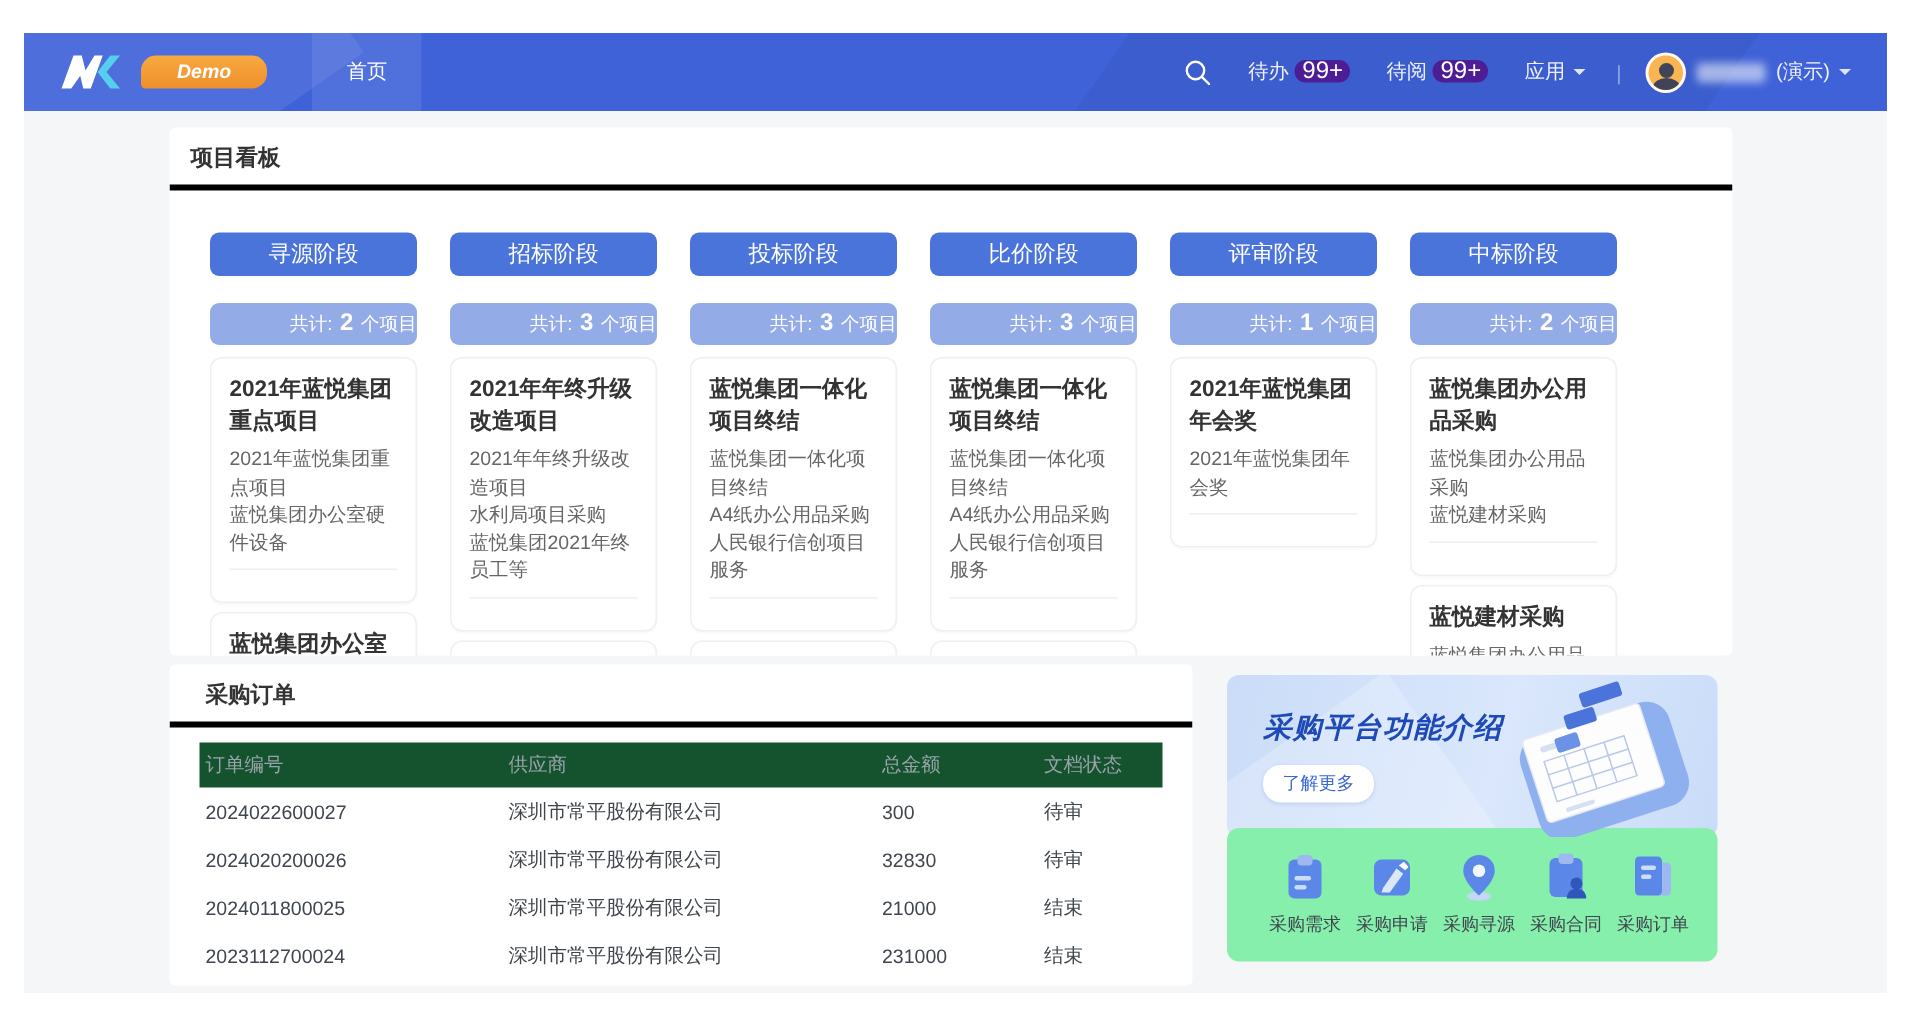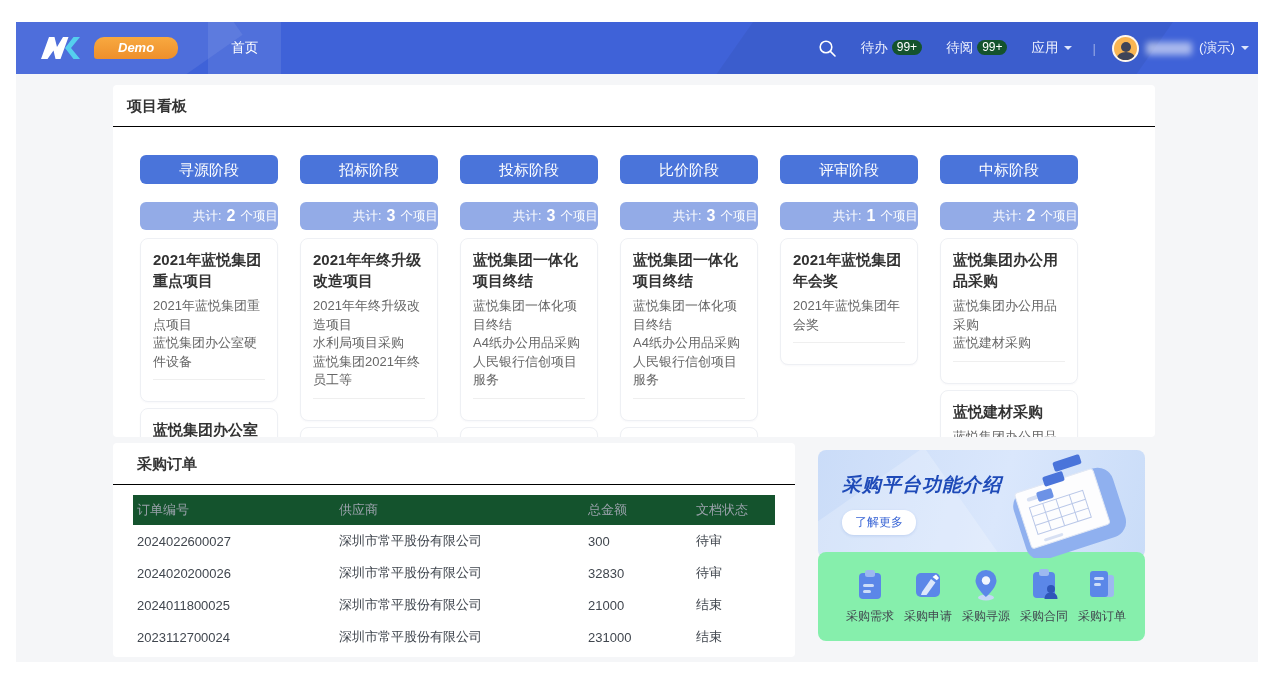--- a/index.html
+++ b/index.html
@@ -7,35 +7,35 @@
   .page { position:relative; width:1274px; height:676px; background:#fff; overflow:hidden; }
   .app { position:absolute; left:16px; top:22px; width:1242px; height:640px; overflow:hidden; }
 
   
   .navbar { position:relative; height:52px; background:#3f62d8; display:flex; align-items:center; overflow:hidden; color:#fff; }
   .nav-deco1 { position:absolute; left:-50px; top:-40px; width:260px; height:140px; background:rgba(255,255,255,.08); transform:rotate(-35deg); pointer-events:none; }
   .nav-deco2 { position:absolute; right:120px; top:-30px; width:420px; height:160px; background:rgba(0,0,0,.05); transform:skewX(-35deg); pointer-events:none; }
   .logo-wrap { display:flex; align-items:center; gap:8px; padding-left:24px; position:relative; z-index:2; }
   .demo-badge { background:linear-gradient(180deg,#f8a940,#ee8f2b); border-radius:10px 10px 10px 3px; color:#fff; font-weight:bold; font-style:italic; font-size:13px; line-height:18px; padding:2px 24px; }
   .nav-tab { position:relative; z-index:2; margin-left:30px; height:52px; line-height:52px; padding:0 23px; font-size:13.5px; background:rgba(255,255,255,.09); cursor:pointer; }
-  .nav-right { position:relative; z-index:2; margin-left:auto; display:flex; align-items:center; padding-right:9px; font-size:13.5px; color:#eef1fd; }
+  .nav-right { position:relative; z-index:2; margin-left:auto; display:flex; align-items:center; padding-right:24px; font-size:13.5px; color:#eef1fd; }
   .nav-item { display:flex; align-items:center; margin-left:24px; cursor:pointer; white-space:nowrap; }
-  .badge { background:#14532d; color:#fff; font-size:12px; line-height:13px; padding:1px 5px; border-radius:9px; margin-left:4px; transform:translateY(-1px); }
+  .badge { background:#4c1d95; color:#fff; font-size:16px; line-height:13px; padding:1px 5px; border-radius:9px; margin-left:4px; transform:translateY(-1px); }
   .caret { display:inline-block; width:0; height:0; border:4px solid transparent; border-top-color:#dfe6fb; margin-left:6px; transform:translateY(2px); }
   .nav-sep { margin:0 16px 0 20px; color:rgba(255,255,255,.45); }
   .avatar { width:27px; height:27px; border-radius:50%; background:#f9b552; border:2px solid rgba(255,255,255,.9); position:relative; overflow:hidden; flex:none; }
   .avatar .head { position:absolute; left:7px; top:5px; width:10px; height:10px; border-radius:50%; background:#3f4458; }
   .avatar .body { position:absolute; left:3px; top:15px; width:18px; height:12px; border-radius:50% 50% 0 0; background:#3f4458; }
   .blur-name { display:inline-block; width:46px; height:13px; border-radius:3px; background:rgba(255,255,255,.55); filter:blur(3px); margin:0 7px; }
 
   
   .content { position:relative; height:588px; background:#f5f6f8; }
 
   .panel { position:absolute; background:#fff; border-radius:4px; overflow:hidden; }
-  .panel-title-row { height:42px; line-height:42px; font-size:15px; font-weight:bold; color:#333; border-bottom:1px solid #000000; }
+  .panel-title-row { height:42px; line-height:42px; font-size:15px; font-weight:bold; color:#333; border-bottom:4px solid #000000; }
 
   
   .board { left:97px; top:11px; width:1042px; height:352px; }
   .board .panel-title-row { padding-left:14px; }
   .cols { display:flex; gap:22px; padding-left:27px; }
   .col { width:138px; flex:none; }
   .stage-btn { margin-top:28px; height:29px; line-height:29px; text-align:center; background:#4a74da; color:#fff; font-size:15px; border-radius:6px; cursor:pointer; }
   .count-pill { margin-top:18px; height:28px; background:#93abe7; color:#fff; border-radius:6px; display:flex; align-items:center; justify-content:flex-end; gap:5px; font-size:12.5px; }
   .count-pill b { font-size:16px; font-weight:bold; }
   .cards { margin-top:8px; }

